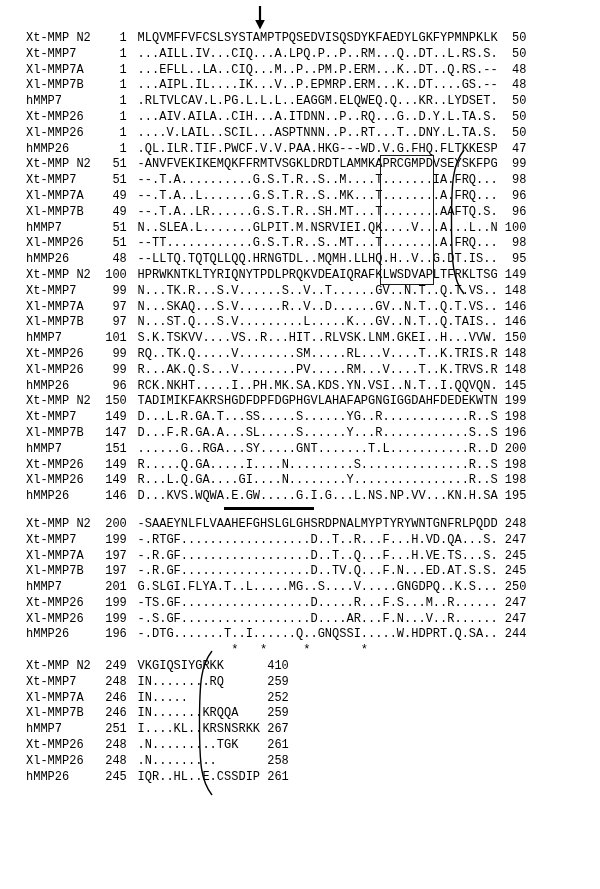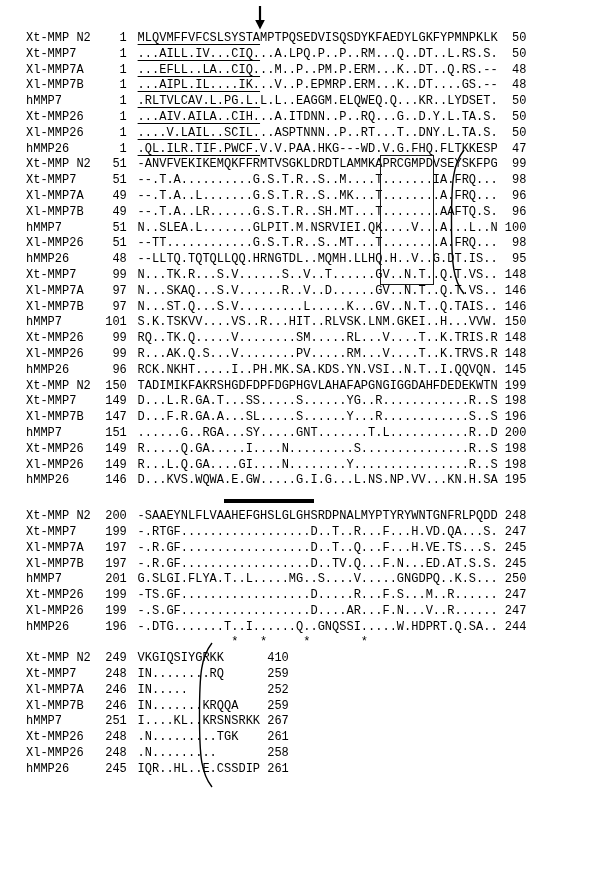--- a/index.html
+++ b/index.html
@@ -4,30 +4,30 @@
 <style>
   html,body{margin:0;padding:0;background:#fff;}
   .page{
     width:600px;height:889px;box-sizing:border-box;
     padding:5px 0 0 26px;overflow:hidden;background:#fff;color:#000;
     font-family:"Liberation Mono","DejaVu Sans Mono",monospace;
     font-size:12px;line-height:15.8px;
   }
   .block{position:relative;}
   .mt{}
-  .mt-big{margin-top:20px;}
+  .mt-big{margin-top:12px;}
   .b1{margin-top:26px;}
   .ln{white-space:pre;height:15.8px;}
   .lb{display:inline-block;width:10.5ch;}
   .st{display:inline-block;width:3.5ch;text-align:right;}
   .sq{margin-left:1.5ch;}
   .en{display:inline-block;width:3ch;margin-left:1ch;text-align:right;}
   .sq6{display:inline-block;width:17ch;margin-left:1.5ch;}
   .en6{margin-left:1ch;}
-  .ul{text-decoration:underline;text-underline-offset:2.5px;text-decoration-thickness:1px;}
+  .ul{text-underline-offset:2.5px;text-decoration-thickness:1px;}
   
   .arrow{position:absolute;left:calc(32.5ch - 7px);top:-26px;}
   .motif-box{
     position:absolute;left:calc(49.5ch - 2px);top:-2px;
     width:calc(7ch + 3px);height:130px;border:1.2px solid #1a1a1a;
     box-sizing:border-box;pointer-events:none;
   }
   .paren{position:absolute;pointer-events:none;}
   .paren-b2{left:calc(59.5ch - 9px);top:-10px;}
   .paren-b6{left:calc(24.5ch - 8px);top:-11px;}
@@ -64,20 +64,21 @@
     <div class="ln"><span class="lb">Xt-MMP N2</span><span class="st">51</span><span class="sq">-ANVFVEKIKEMQKFFRMTVSGKLDRDTLAMMKAPRCGMPDVSEYSKFPG</span><span class="en">99</span></div>
     <div class="ln"><span class="lb">Xt-MMP7</span><span class="st">51</span><span class="sq">--.T.A..........G.S.T.R..S..M....T.......IA.FRQ...</span><span class="en">98</span></div>
     <div class="ln"><span class="lb">Xl-MMP7A</span><span class="st">49</span><span class="sq">--.T.A..L.......G.S.T.R..S..MK...T........A.FRQ...</span><span class="en">96</span></div>
     <div class="ln"><span class="lb">Xl-MMP7B</span><span class="st">49</span><span class="sq">--.T.A..LR......G.S.T.R..SH.MT...T........AAFTQ.S.</span><span class="en">96</span></div>
     <div class="ln"><span class="lb">hMMP7</span><span class="st">51</span><span class="sq">N..SLEA.L.......GLPIT.M.NSRVIEI.QK....V...A...L..N</span><span class="en">100</span></div>
     <div class="ln"><span class="lb">Xl-MMP26</span><span class="st">51</span><span class="sq">--TT............G.S.T.R..S..MT...T........A.FRQ...</span><span class="en">98</span></div>
     <div class="ln"><span class="lb">hMMP26</span><span class="st">48</span><span class="sq">--LLTQ.TQTQLLQQ.HRNGTDL..MQMH.LLHQ.H..V..G.DT.IS..</span><span class="en">95</span></div>
   </div>
 
   <div class="block mt">
+    <div class="ln"><span class="lb">Xt-MMP N2</span><span class="st">100</span><span class="sq">HPRWKNTKLTYRIQNYTPDLPRQKVDEAIQRAFKLWSDVAPLTFRKLTSG</span><span class="en">149</span></div>
     <div class="ln"><span class="lb">Xt-MMP7</span><span class="st">99</span><span class="sq">N...TK.R...S.V......S..V..T......GV..N.T..Q.T.VS..</span><span class="en">148</span></div>
     <div class="ln"><span class="lb">Xl-MMP7A</span><span class="st">97</span><span class="sq">N...SKAQ...S.V......R..V..D......GV..N.T..Q.T.VS..</span><span class="en">146</span></div>
     <div class="ln"><span class="lb">Xl-MMP7B</span><span class="st">97</span><span class="sq">N...ST.Q...S.V.........L.....K...GV..N.T..Q.TAIS..</span><span class="en">146</span></div>
     <div class="ln"><span class="lb">hMMP7</span><span class="st">101</span><span class="sq">S.K.TSKVV....VS..R...HIT..RLVSK.LNM.GKEI..H...VVW.</span><span class="en">150</span></div>
     <div class="ln"><span class="lb">Xt-MMP26</span><span class="st">99</span><span class="sq">RQ..TK.Q.....V........SM.....RL...V....T..K.TRIS.R</span><span class="en">148</span></div>
     <div class="ln"><span class="lb">Xl-MMP26</span><span class="st">99</span><span class="sq">R...AK.Q.S...V........PV.....RM...V....T..K.TRVS.R</span><span class="en">148</span></div>
     <div class="ln"><span class="lb">hMMP26</span><span class="st">96</span><span class="sq">RCK.NKHT.....I..PH.MK.SA.KDS.YN.VSI..N.T..I.QQVQN.</span><span class="en">145</span></div>
   </div>
 
   <div class="block mt">

